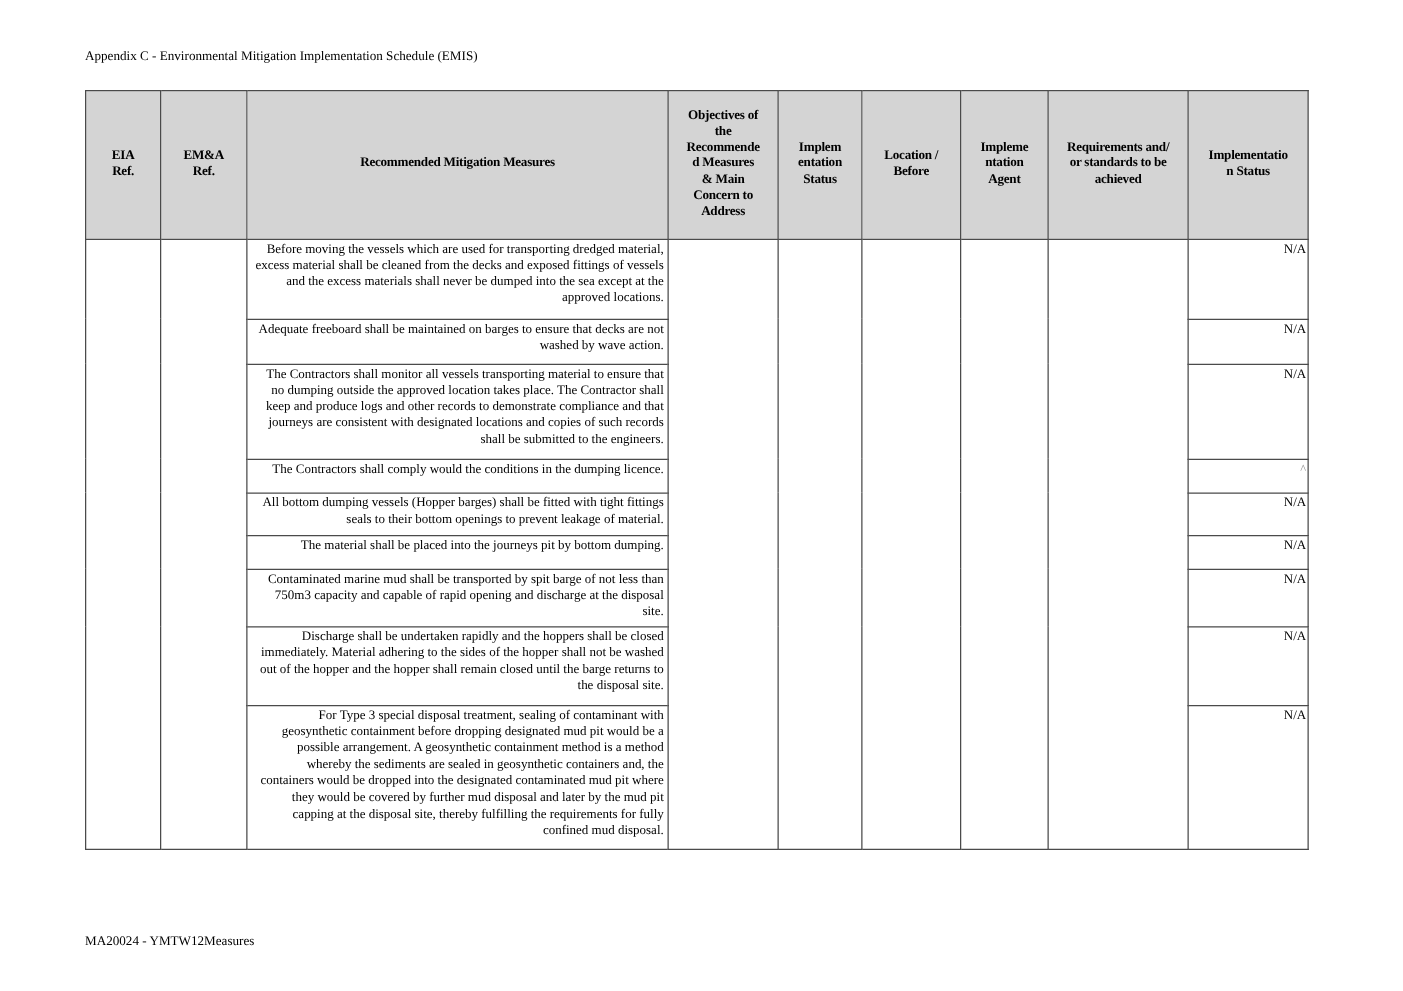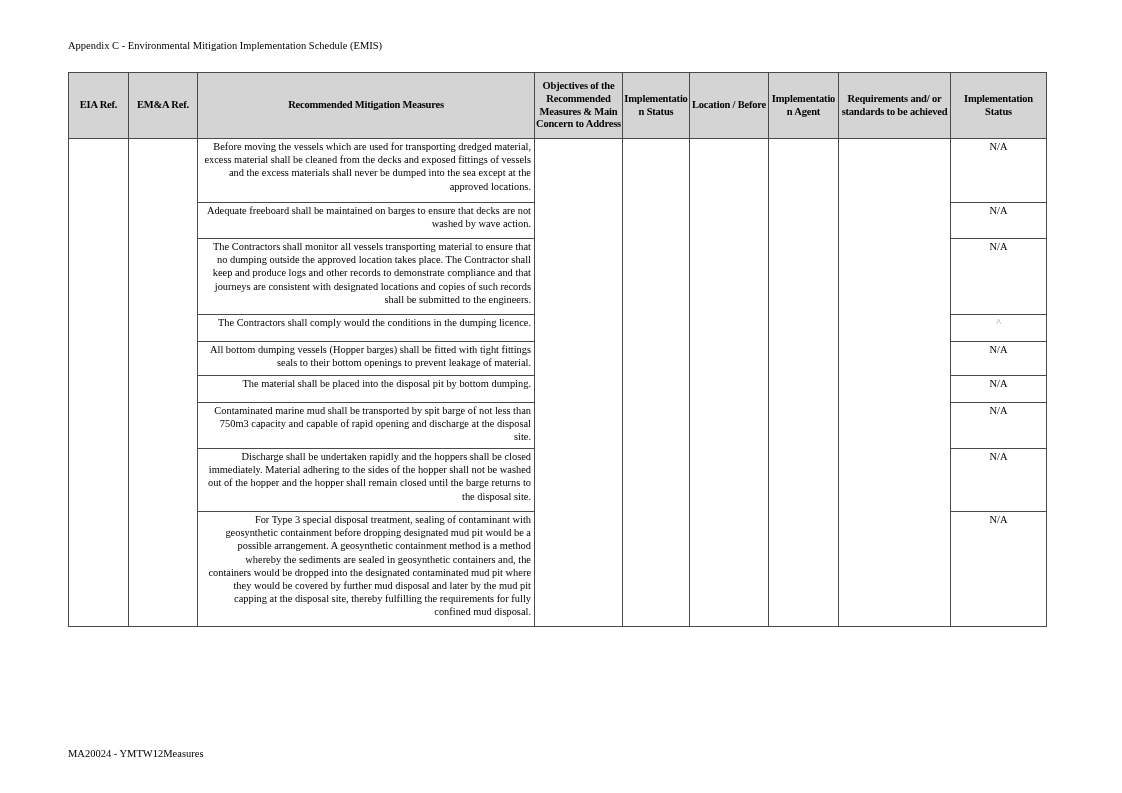--- a/index.html
+++ b/index.html
@@ -36,21 +36,21 @@
     overflow: hidden;
   }
   table.emis-table th {
     background: #d4d4d4;
     font-weight: bold;
     font-size: 10.5px;
     line-height: 12.8px;
     letter-spacing: -0.2px;
     text-align: center;
     vertical-align: middle;
-    padding: 1px;
+    padding: 14px;
     overflow-wrap: break-word;
   }
   tr.hdr  { height: 66px; }
   tr.r0 { height: 64px; }
   tr.r1 { height: 36px; }
   tr.r2 { height: 76px; }
   tr.r3 { height: 27px; }
   tr.r4 { height: 34px; }
   tr.r5 { height: 27px; }
   tr.r6 { height: 46px; }
@@ -59,21 +59,21 @@
   td.measure {
     font-size: 10.4px;
     line-height: 13.2px;
     vertical-align: top;
     text-align: right;
     padding: 1px 3px 2px 3px;
   }
   td.status {
     font-size: 10.4px;
     vertical-align: top;
-    text-align: center;
+    text-align: right;
     padding-top: 2px;
   }
   td.status.caret {
     color: #8f8f8f;
     font-size: 10px;
   }
   td.empty {
     background: #ffffff;
   }
   .footer {
@@ -137,21 +137,21 @@
     </tr>
     <tr class="r3">
       <td class="measure">The Contractors shall comply would the conditions in the dumping licence.</td>
       <td class="status caret">^</td>
     </tr>
     <tr class="r4">
       <td class="measure">All bottom dumping vessels (Hopper barges) shall be fitted with tight fittings seals to their bottom openings to prevent leakage of material.</td>
       <td class="status">N/A</td>
     </tr>
     <tr class="r5">
-      <td class="measure">The material shall be placed into the disposal pit by bottom dumping.</td>
+      <td class="measure">The material shall be placed into the journeys pit by bottom dumping.</td>
       <td class="status">N/A</td>
     </tr>
     <tr class="r6">
       <td class="measure">Contaminated marine mud shall be transported by spit barge of not less than 750m3 capacity and capable of rapid opening and discharge at the disposal site.</td>
       <td class="status">N/A</td>
     </tr>
     <tr class="r7">
       <td class="measure">Discharge shall be undertaken rapidly and the hoppers shall be closed immediately. Material adhering to the sides of the hopper shall not be washed out of the hopper and the hopper shall remain closed until the barge returns to the disposal site.</td>
       <td class="status">N/A</td>
     </tr>

